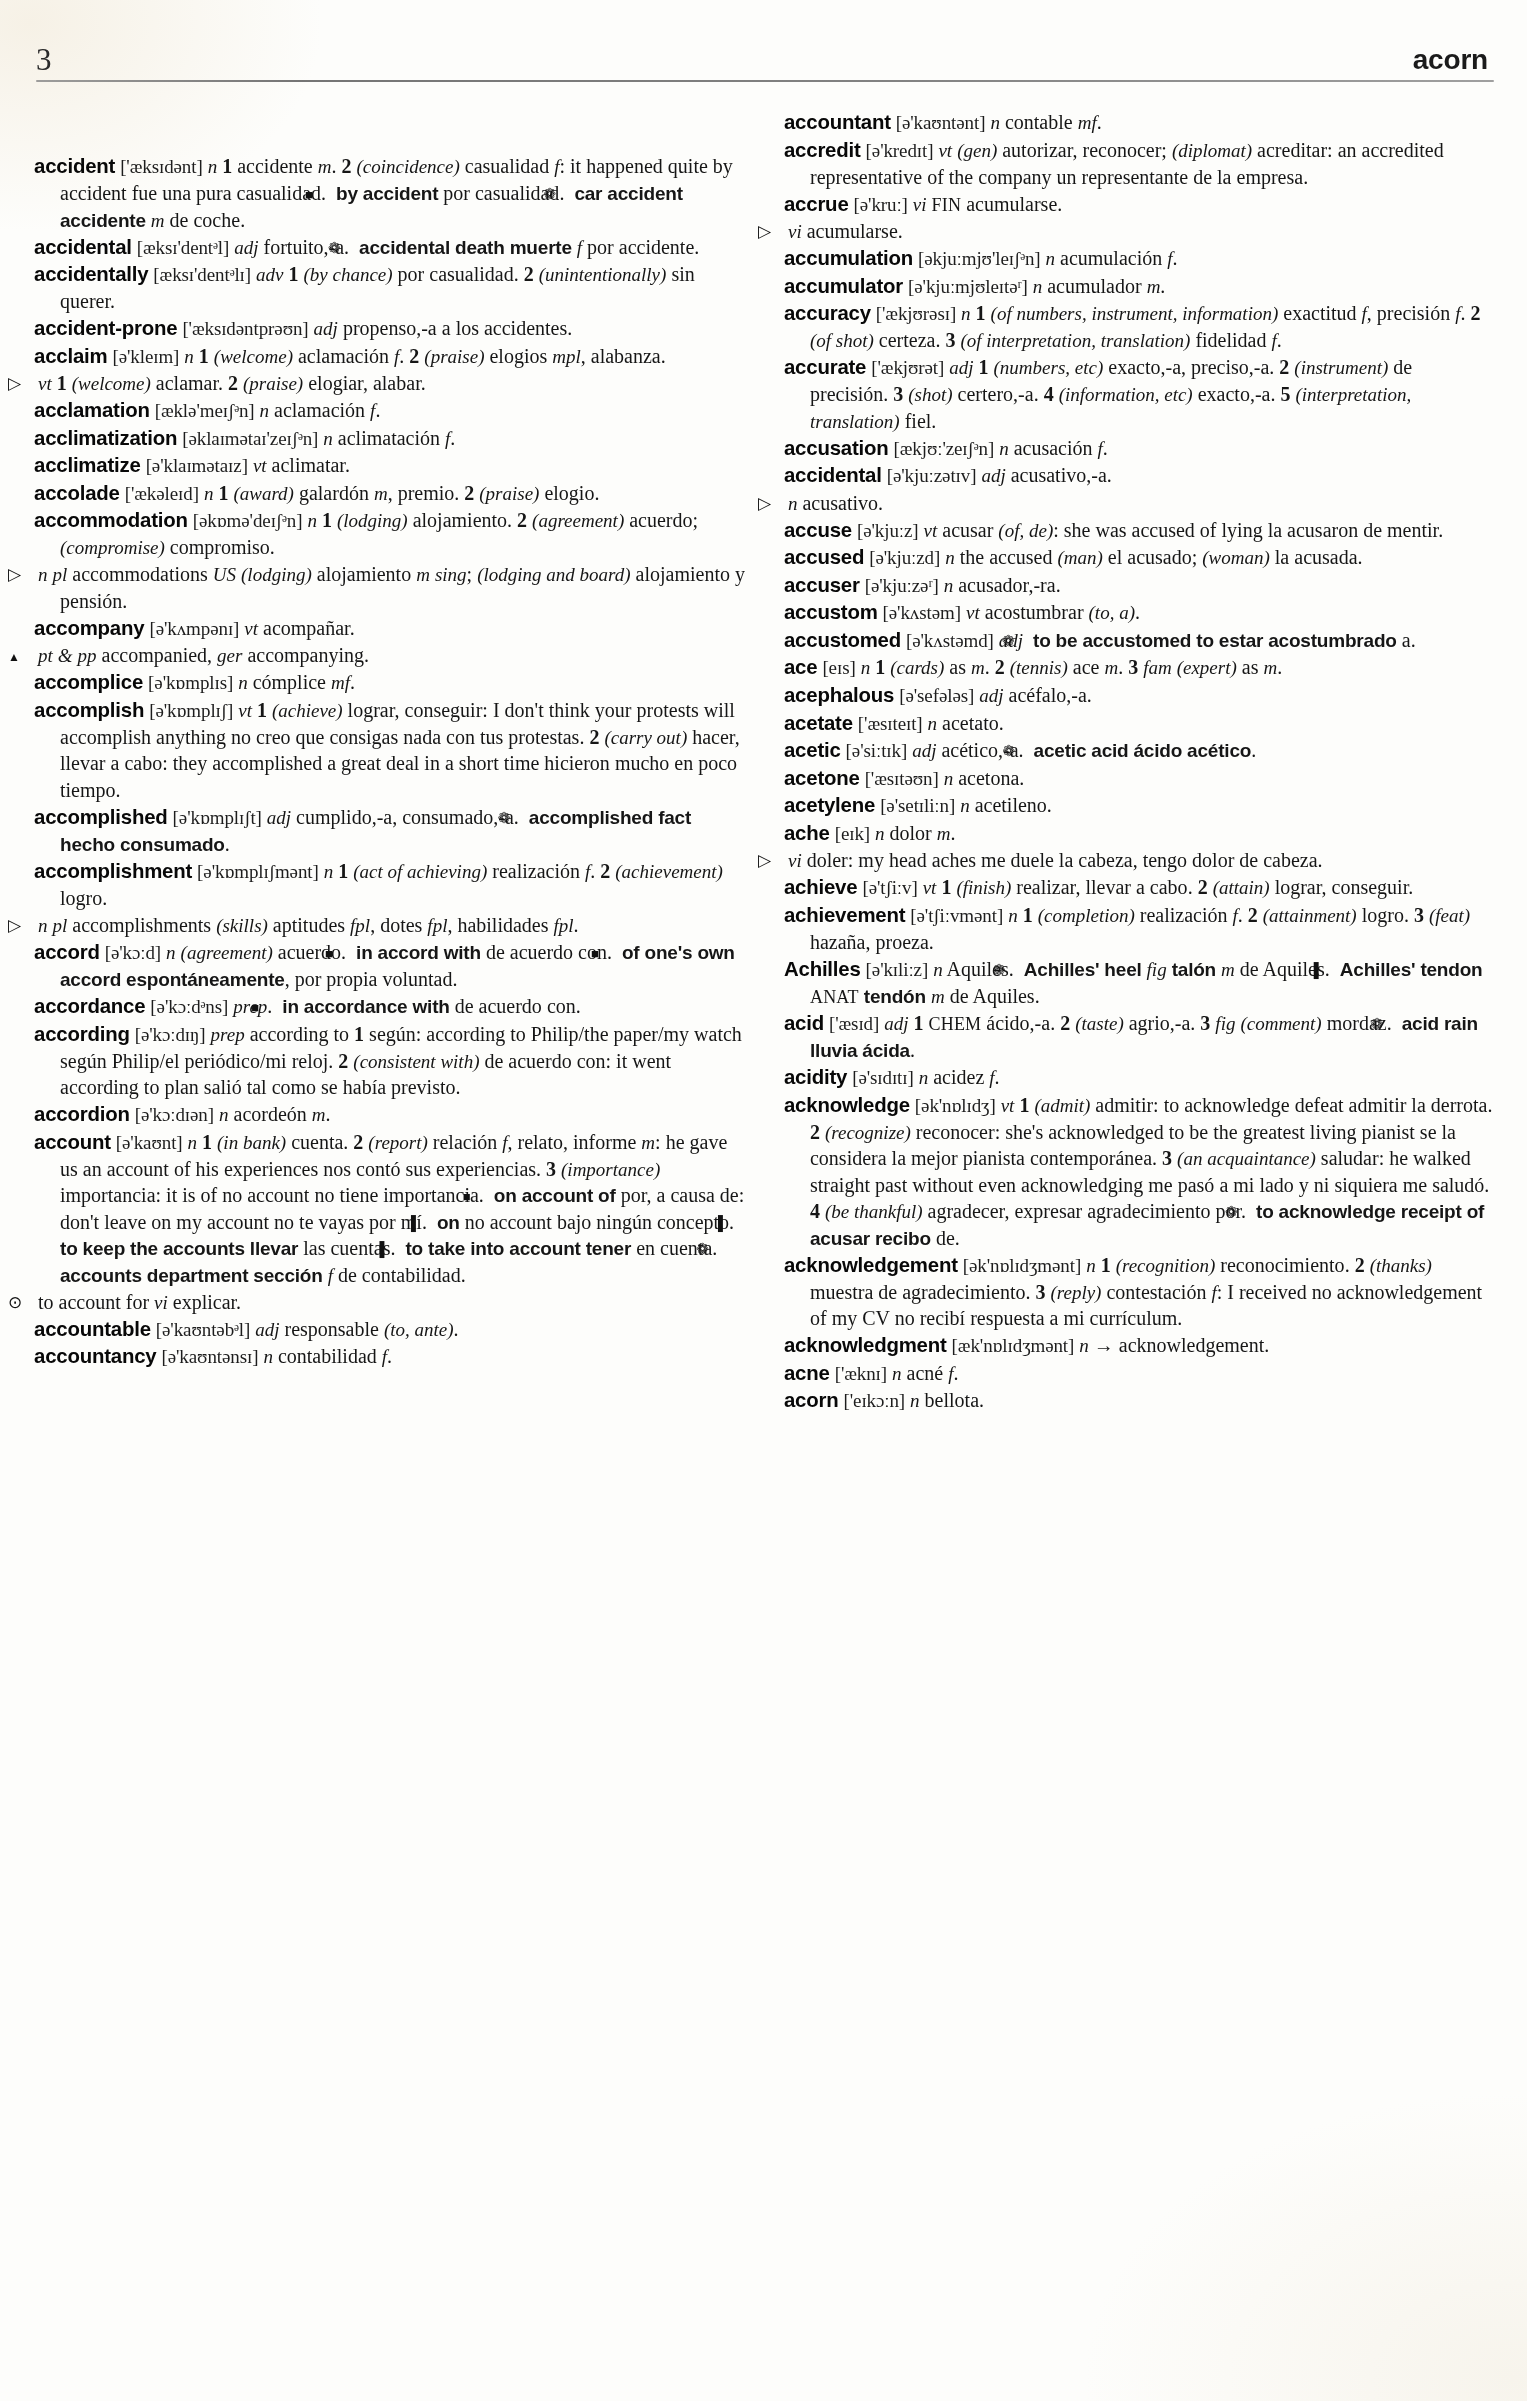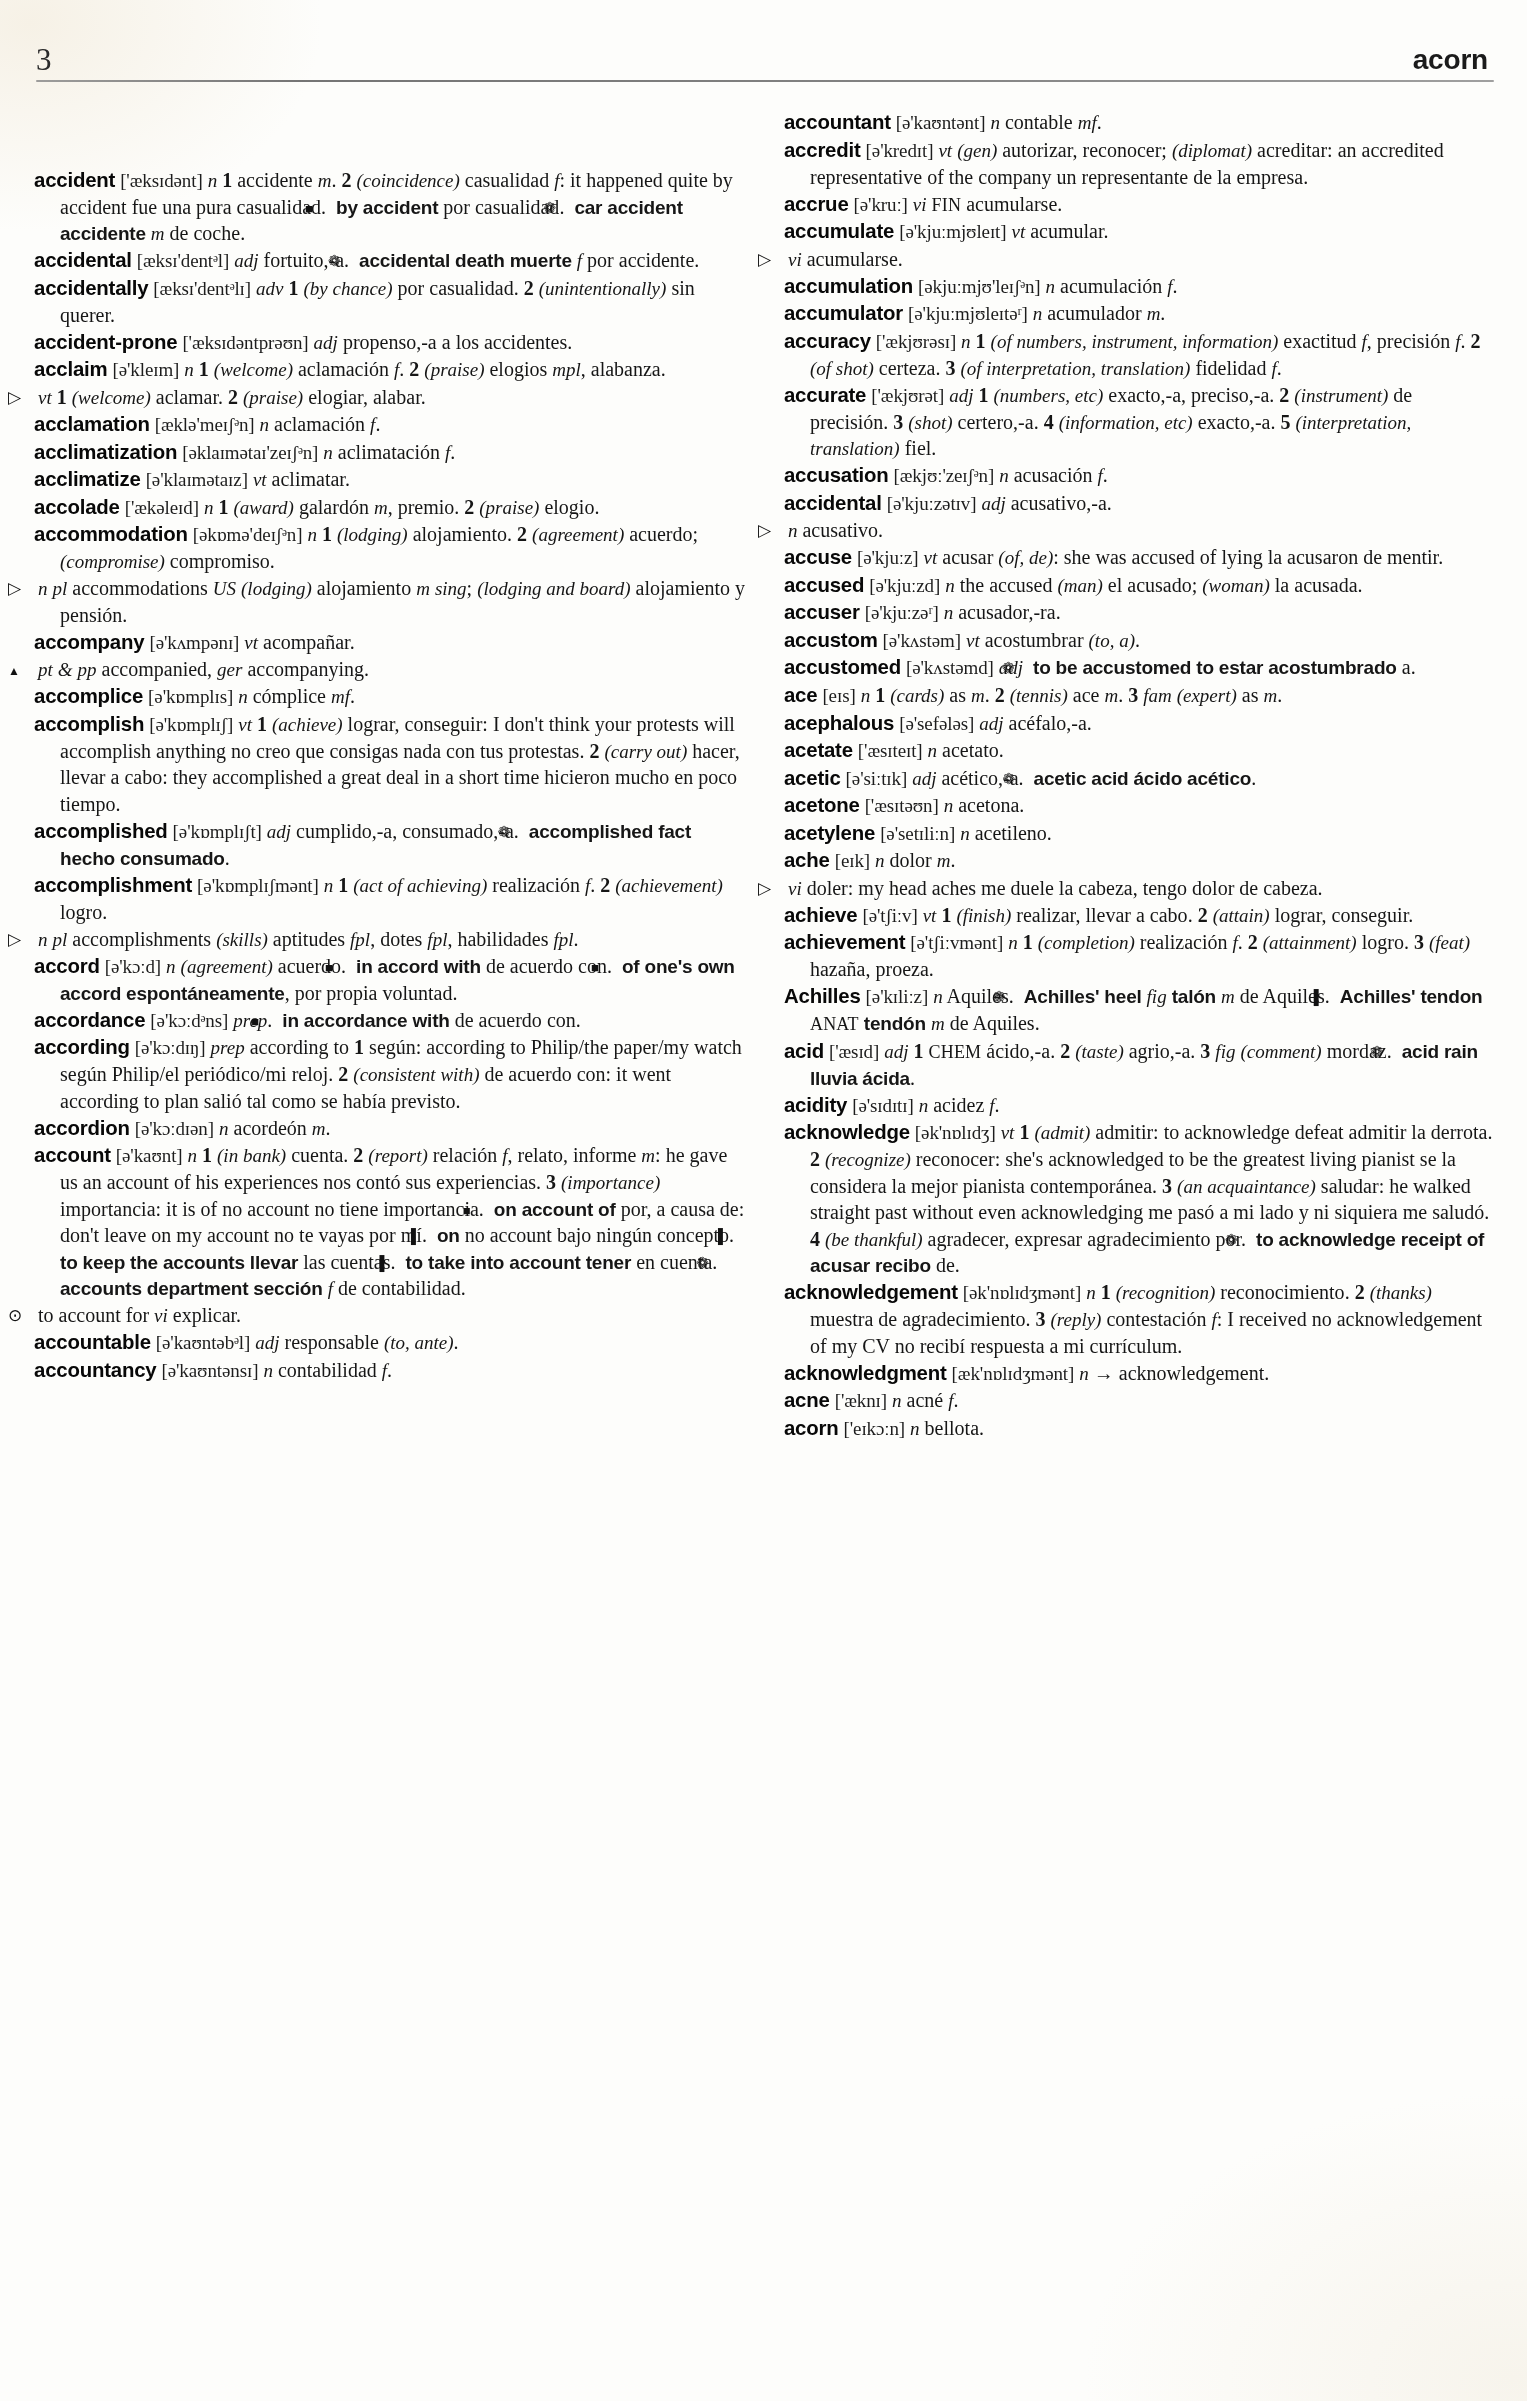--- a/index.html
+++ b/index.html
@@ -201,21 +201,20 @@
         <p class="entry"><span class="hw">accordion</span> <span class="ipa">[ə'kɔːdɪən]</span> <span class="bodytext"><span class="gram">n</span> <span class="es">acordeón</span> <span class="gram">m</span><span>.</span></span></p>
         <p class="entry"><span class="hw">account</span> <span class="ipa">[ə'kaʊnt]</span> <span class="bodytext"><span class="gram">n</span> <span class="num">1</span> <span class="disc">(in bank)</span> <span class="es">cuenta</span><span>.</span> <span class="num">2</span> <span class="disc">(report)</span> <span class="es">relación</span> <span class="gram">f</span><span>,</span> <span class="es">relato</span><span>,</span> <span class="es">informe</span> <span class="gram">m</span><span>:</span> <span class="es">he</span> <span class="es">gave</span> <span class="es">us</span> <span class="es">an</span> <span class="es">account</span> <span class="es">of</span> <span class="es">his</span> <span class="es">experiences</span> <span class="es">nos</span> <span class="es">contó</span> <span class="es">sus</span> <span class="es">experiencias</span><span>.</span> <span class="num">3</span> <span class="disc">(importance)</span> <span class="es">importancia</span><span>:</span> <span class="es">it</span> <span class="es">is</span> <span class="es">of</span> <span class="es">no</span> <span class="es">account</span> <span class="es">no</span> <span class="es">tiene</span> <span class="es">importancia</span><span>.</span> <span class="mk mk-sq"></span>  <span class="enx">on</span> <span class="enx">account</span> <span class="enx">of</span> <span class="es">por</span><span>,</span> <span class="es">a</span> <span class="es">causa</span> <span class="es">de</span><span>:</span> <span class="es">don't</span> <span class="es">leave</span> <span class="es">on</span> <span class="es">my</span> <span class="es">account</span> <span class="es">no</span> <span class="es">te</span> <span class="es">vayas</span> <span class="es">por</span> <span class="es">mí</span><span>.</span> <span class="mk mk-bar"></span>  <span class="enx">on</span> <span class="es">no</span> <span class="es">account</span> <span class="es">bajo</span> <span class="es">ningún</span> <span class="es">concepto</span><span>.</span> <span class="mk mk-bar"></span>  <span class="enx">to</span> <span class="enx">keep</span> <span class="enx">the</span> <span class="enx">accounts</span> <span class="enx">llevar</span> <span class="es">las</span> <span class="es">cuentas</span><span>.</span> <span class="mk mk-bar"></span>  <span class="enx">to</span> <span class="enx">take</span> <span class="enx">into</span> <span class="enx">account</span> <span class="enx">tener</span> <span class="es">en</span> <span class="es">cuenta</span><span>.</span> <span class="mk mk-flower"></span>  <span class="enx">accounts</span> <span class="enx">department</span> <span class="enx">sección</span> <span class="gram">f</span> <span class="es">de</span> <span class="es">contabilidad</span><span>.</span></span></p>
         <p class="entry sub"><span class="mk mk-circ tri-lead"></span><span class="bodytext"><span class="es">to</span> <span class="es">account</span> <span class="es">for</span> <span class="gram">vi</span> <span class="es">explicar</span><span>.</span></span></p>
         <p class="entry"><span class="hw">accountable</span> <span class="ipa">[ə'kaʊntəbᵊl]</span> <span class="bodytext"><span class="gram">adj</span> <span class="es">responsable</span> <span class="disc">(to, ante)</span><span class="es"></span><span>.</span></span></p>
         <p class="entry"><span class="hw">accountancy</span> <span class="ipa">[ə'kaʊntənsɪ]</span> <span class="bodytext"><span class="gram">n</span> <span class="es">contabilidad</span> <span class="gram">f</span><span>.</span></span></p>
       </div>
     <div class="col col-right" id="col-right">
         <p class="entry"><span class="hw">accountant</span> <span class="ipa">[ə'kaʊntənt]</span> <span class="bodytext"><span class="gram">n</span> <span class="es">contable</span> <span class="gram">mf</span><span>.</span></span></p>
         <p class="entry"><span class="hw">accredit</span> <span class="ipa">[ə'kredɪt]</span> <span class="bodytext"><span class="gram">vt</span> <span class="disc">(gen)</span> <span class="es">autorizar</span><span>,</span> <span class="es">reconocer</span><span>;</span> <span class="disc">(diplomat)</span> <span class="es">acreditar</span><span>:</span> <span class="es">an</span> <span class="es">accredited</span> <span class="es">representative</span> <span class="es">of</span> <span class="es">the</span> <span class="es">company</span> <span class="es">un</span> <span class="es">representante</span> <span class="es">de</span> <span class="es">la</span> <span class="es">empresa</span><span>.</span></span></p>
         <p class="entry"><span class="hw">accrue</span> <span class="ipa">[ə'kruː]</span> <span class="bodytext"><span class="gram">vi</span> <span class="sc">FIN</span> <span class="es">acumularse</span><span>.</span></span></p>
-        <p class="entry"><span class="hw">accumulate</span> <span class="ipa">[ə'kjuːmjʊleɪt]</span> <span class="bodytext"><span class="gram">vt</span> <span class="es">acumular</span><span>.</span></span></p>
         <p class="entry sub"><span class="mk mk-tri tri-lead"></span><span class="bodytext"><span class="gram">vi</span> <span class="es">acumularse</span><span>.</span></span></p>
         <p class="entry"><span class="hw">accumulation</span> <span class="ipa">[əkjuːmjʊ'leɪʃᵊn]</span> <span class="bodytext"><span class="gram">n</span> <span class="es">acumulación</span> <span class="gram">f</span><span>.</span></span></p>
         <p class="entry"><span class="hw">accumulator</span> <span class="ipa">[ə'kjuːmjʊleɪtəʳ]</span> <span class="bodytext"><span class="gram">n</span> <span class="es">acumulador</span> <span class="gram">m</span><span>.</span></span></p>
         <p class="entry"><span class="hw">accuracy</span> <span class="ipa">['ækjʊrəsɪ]</span> <span class="bodytext"><span class="gram">n</span> <span class="num">1</span> <span class="disc">(of numbers, instrument, information)</span> <span class="es">exactitud</span> <span class="gram">f</span><span>,</span> <span class="es">precisión</span> <span class="gram">f</span><span>.</span> <span class="num">2</span> <span class="disc">(of shot)</span> <span class="es">certeza</span><span>.</span> <span class="num">3</span> <span class="disc">(of interpretation, translation)</span> <span class="es">fidelidad</span> <span class="gram">f</span><span>.</span></span></p>
         <p class="entry"><span class="hw">accurate</span> <span class="ipa">['ækjʊrət]</span> <span class="bodytext"><span class="gram">adj</span> <span class="num">1</span> <span class="disc">(numbers, etc)</span> <span class="es">exacto,-a</span><span>,</span> <span class="es">preciso,-a</span><span>.</span> <span class="num">2</span> <span class="disc">(instrument)</span> <span class="es">de</span> <span class="es">precisión</span><span>.</span> <span class="num">3</span> <span class="disc">(shot)</span> <span class="es">certero,-a</span><span>.</span> <span class="num">4</span> <span class="disc">(information, etc)</span> <span class="es">exacto,-a</span><span>.</span> <span class="num">5</span> <span class="disc">(interpretation, translation)</span> <span class="es">fiel</span><span>.</span></span></p>
         <p class="entry"><span class="hw">accusation</span> <span class="ipa">[ækjʊː'zeɪʃᵊn]</span> <span class="bodytext"><span class="gram">n</span> <span class="es">acusación</span> <span class="gram">f</span><span>.</span></span></p>
         <p class="entry"><span class="hw">accidental</span> <span class="ipa">[ə'kjuːzətɪv]</span> <span class="bodytext"><span class="gram">adj</span> <span class="es">acusativo,-a</span><span>.</span></span></p>
         <p class="entry sub"><span class="mk mk-tri tri-lead"></span><span class="bodytext"><span class="gram">n</span> <span class="es">acusativo</span><span>.</span></span></p>
         <p class="entry"><span class="hw">accuse</span> <span class="ipa">[ə'kjuːz]</span> <span class="bodytext"><span class="gram">vt</span> <span class="es">acusar</span> <span class="disc">(of, de)</span><span class="es"></span><span>:</span> <span class="es">she</span> <span class="es">was</span> <span class="es">accused</span> <span class="es">of</span> <span class="es">lying</span> <span class="es">la</span> <span class="es">acusaron</span> <span class="es">de</span> <span class="es">mentir</span><span>.</span></span></p>
         <p class="entry"><span class="hw">accused</span> <span class="ipa">[ə'kjuːzd]</span> <span class="bodytext"><span class="gram">n</span> <span class="es">the</span> <span class="es">accused</span> <span class="disc">(man)</span> <span class="es">el</span> <span class="es">acusado</span><span>;</span> <span class="disc">(woman)</span> <span class="es">la</span> <span class="es">acusada</span><span>.</span></span></p>

